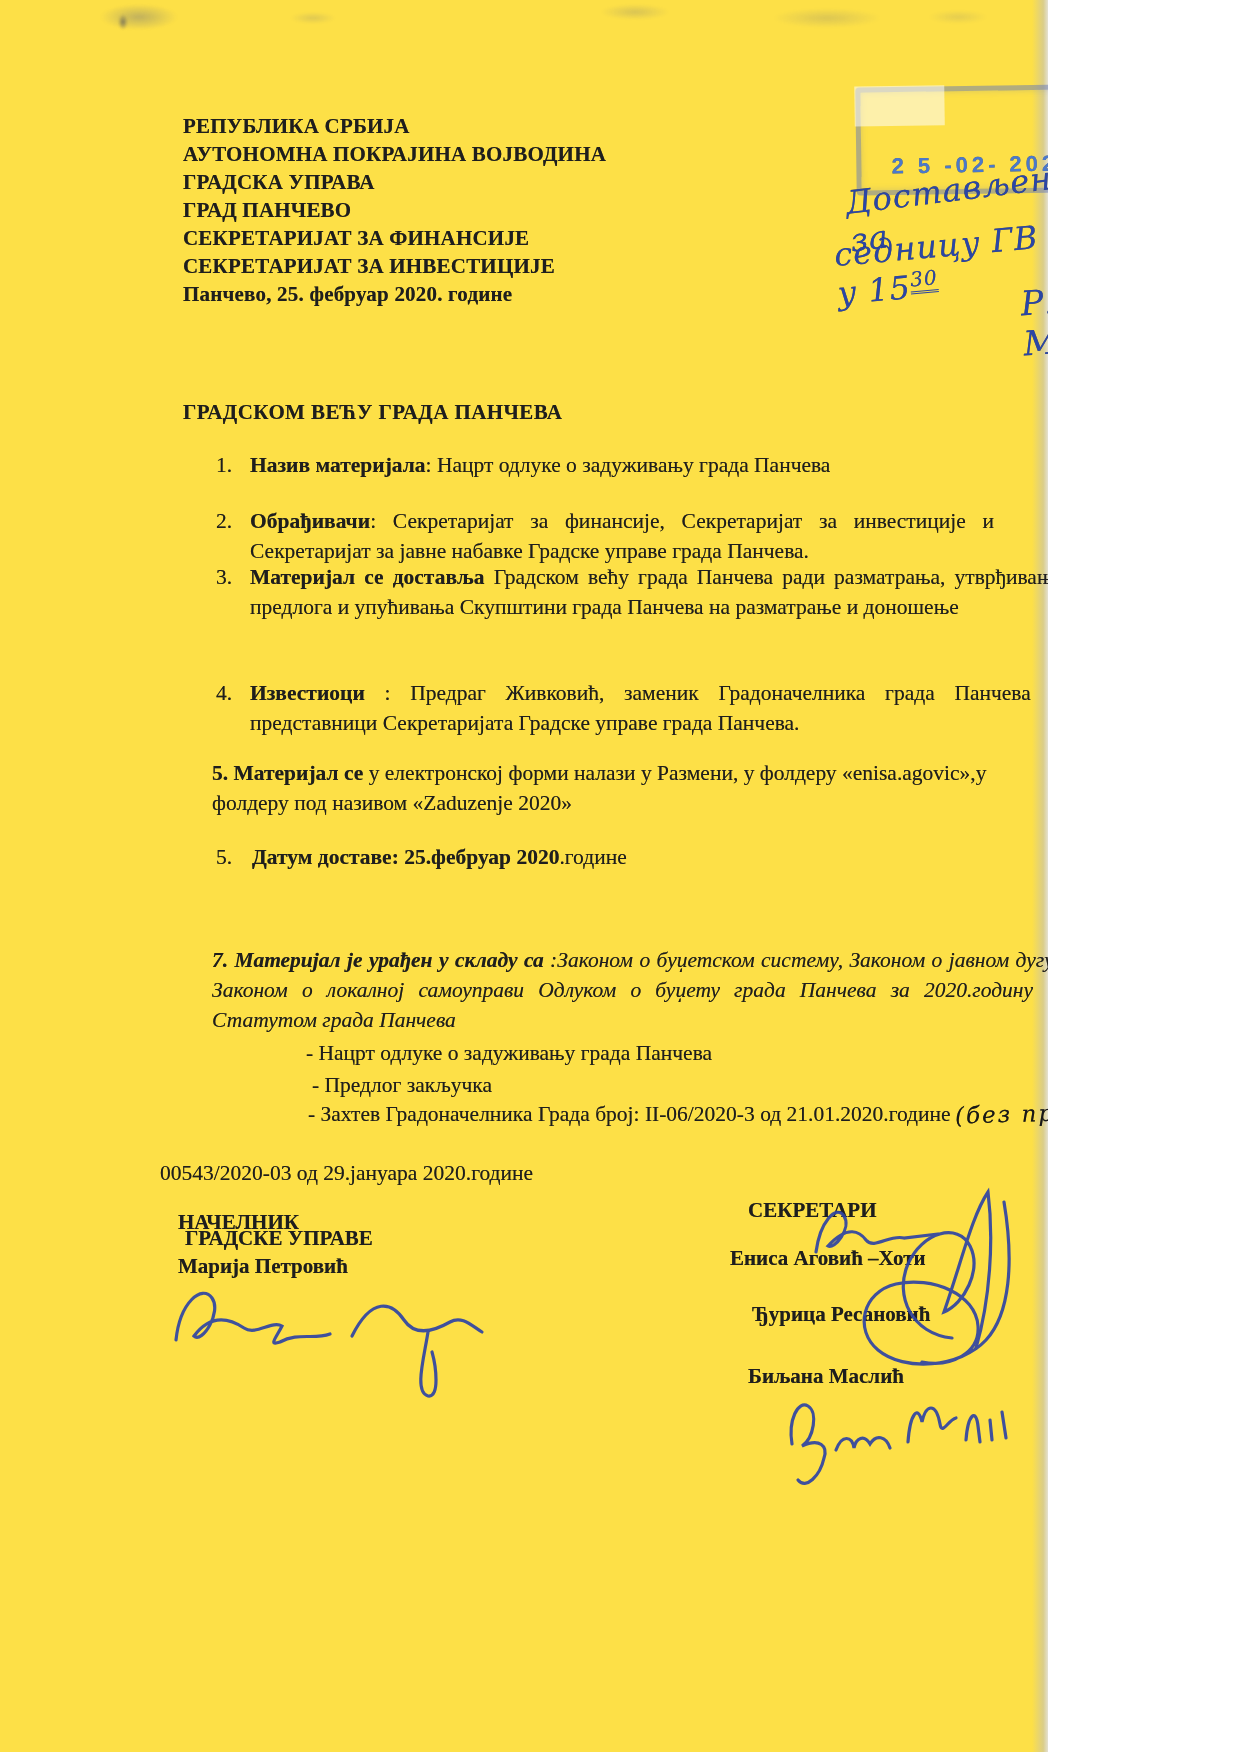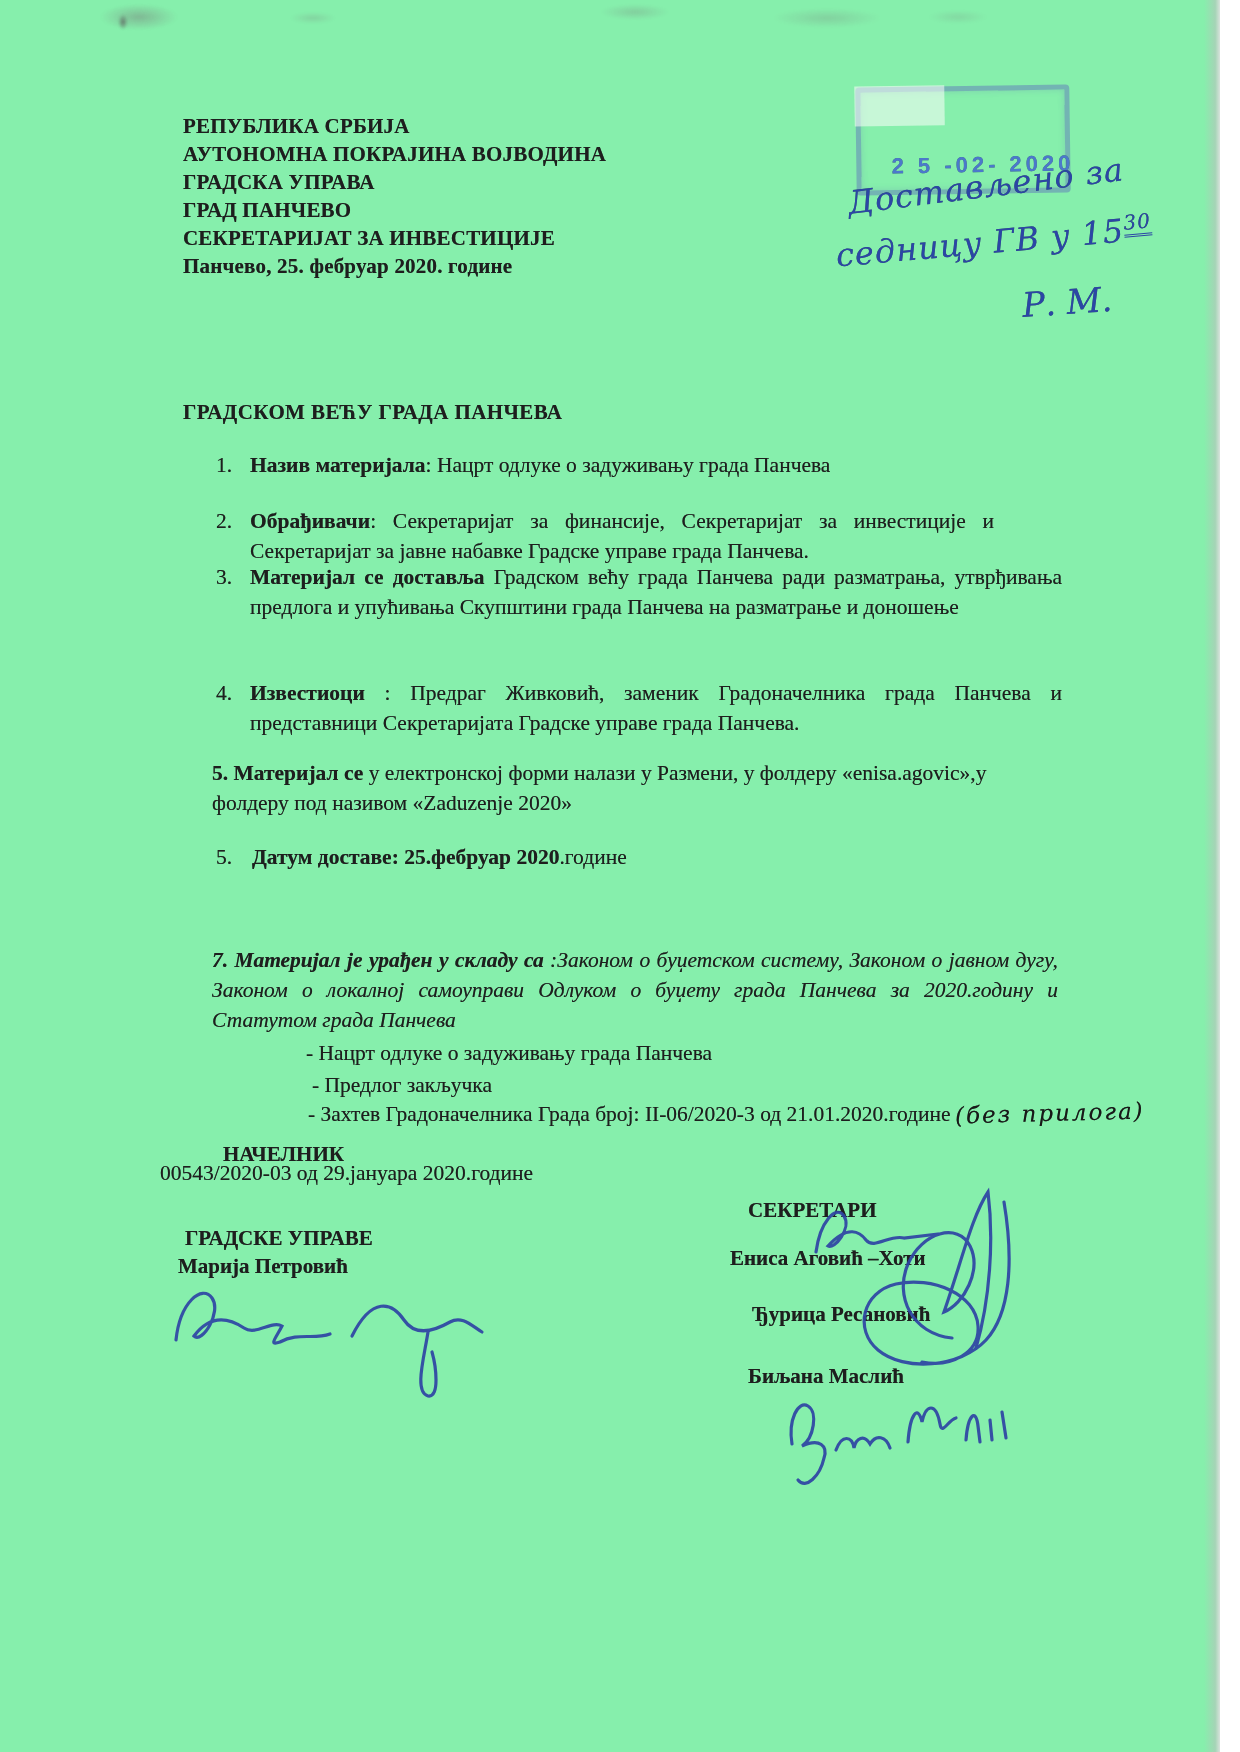--- a/index.html
+++ b/index.html
@@ -1,20 +1,20 @@
 <!DOCTYPE html>
 <html><head>
 <meta charset="utf-8">
 <style>
   html,body{margin:0;padding:0;}
   body{background:#ffffff;}
   .page{
     position:relative;
-    width:1220px;height:1752px;
-    background:#86efac;
+    width:1048px;height:1752px;
+    background:#fde047;
     overflow:hidden;
     font-family:"Liberation Serif", serif;
     color:#1e1e1e;
   }
   
   .edge-band{position:absolute;top:0;right:0;width:16px;height:1752px;
     background:linear-gradient(to right,rgba(200,200,200,0) 0%,rgba(190,190,190,.55) 70%,rgba(225,225,225,.9) 100%);}
   .smudge{position:absolute;background:radial-gradient(ellipse at center,rgba(120,120,120,.45),rgba(120,120,120,0) 70%);filter:blur(1px);}
   .sm1{left:100px;top:4px;width:78px;height:26px;}
   .sm2{left:118px;top:14px;width:10px;height:16px;background:radial-gradient(ellipse,rgba(90,90,90,.7),rgba(90,90,90,0) 70%);}
@@ -86,20 +86,21 @@
   <div class="smudge sm3"></div>
   <div class="smudge sm4"></div>
   <div class="smudge sm5"></div>
   <div class="smudge sm6"></div>
 
   <div class="txt hdr">
     <span>РЕПУБЛИКА СРБИЈА</span>
     <span>АУТОНОМНА ПОКРАЈИНА ВОЈВОДИНА</span>
     <span>ГРАДСКА УПРАВА</span>
     <span>ГРАД ПАНЧЕВО</span>
+    <span>СЕКРЕТАРИЈАТ ЗА ФИНАНСИЈЕ</span>
     <span>СЕКРЕТАРИЈАТ ЗА ИНВЕСТИЦИЈЕ</span>
     <span>Панчево, 25. фебруар 2020. године</span>
   </div>
 
   <div class="stamp-box"></div>
   <div class="stamp-date">2 5 -02- 2020</div>
   <div class="ink hw1">Достављено за</div>
   <div class="ink hw2"><span>седницу ГВ у 15</span><sup>30</sup></div>
   <div class="ink hw3">Р. М.</div>
 
@@ -138,21 +139,21 @@
   </div>
 
 
   <div class="att" style="left:306px;top:1038px;">- Нацрт одлуке о задуживању града Панчева</div>
   <div class="att" style="left:312px;top:1070px;">- Предлог закључка</div>
   <div class="att" style="left:308px;top:1098px;">
     <span>- Захтев Градоначелника Града број: II-06/2020-3  од 21.01.2020.године</span><span class="hand-note">(без прилога)</span>
   </div>
   <div class="att" style="left:160px;top:1158px;text-align:center;">00543/2020-03 од 29.јануара 2020.године</div>
 
-  <div class="sig-cap" style="left:178px;top:1140px;margin-left:45px;">НАЧЕЛНИК</div>
+  <div class="sig-cap" style="left:178px;top:1208px;">НАЧЕЛНИК</div>
   <div class="sig-cap" style="left:185px;top:1224px;">ГРАДСКЕ УПРАВЕ</div>
   <div class="sig-cap" style="left:178px;top:1252px;">Марија Петровић</div>
 
   <div class="sig-cap" style="left:748px;top:1196px;">СЕКРЕТАРИ</div>
   <div class="sig-cap" style="left:730px;top:1244px;">Ениса Аговић –Хоти</div>
   <div class="sig-cap" style="left:752px;top:1300px;">Ђурица Ресановић</div>
   <div class="sig-cap" style="left:748px;top:1362px;">Биљана Маслић</div>
 
   <svg class="svg-ink" width="1240" height="1752" viewBox="0 0 1240 1752">
     <g fill="none" stroke="#2f44a4" stroke-width="3.2" stroke-linecap="round" opacity="0.92">

